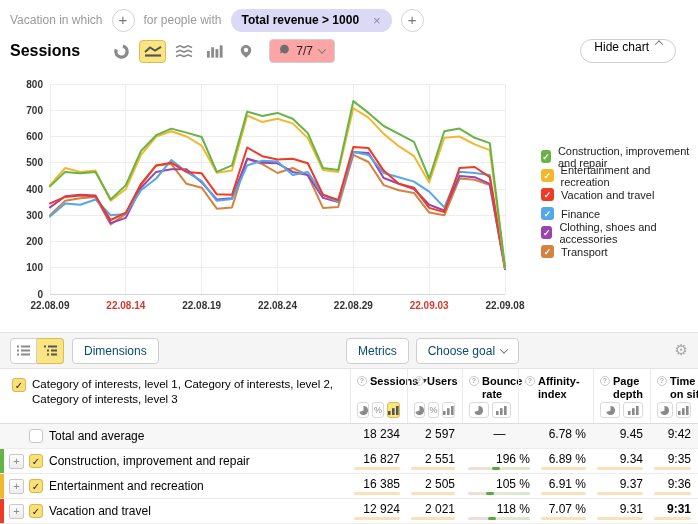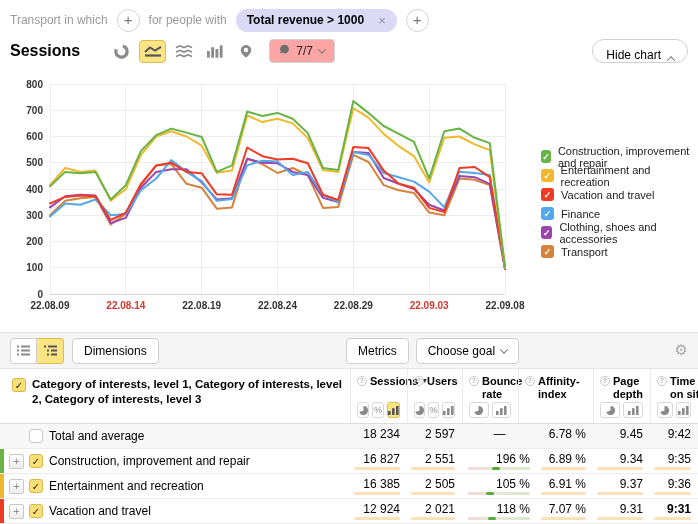--- a/index.html
+++ b/index.html
@@ -16,53 +16,53 @@
 
   
   .chart-header { position:absolute; top:38px; left:10px; right:8px; height:26px; display:flex; align-items:center; }
   .chart-title { font-size:16px; font-weight:bold; margin-right:28px; }
   .ctype { display:flex; align-items:center; gap:4px; }
   .ctype-btn { width:27px; height:23px; display:flex; align-items:center; justify-content:center; color:#8a8a8a;
                border:1px solid transparent; border-radius:4px; background:transparent; cursor:pointer; }
   .ctype-btn.selected { background:#fbe583; border-color:#d9bc55; color:#555; }
   .ann-btn { margin-left:10px; height:24px; border:1px solid #d0d0d0; border-radius:4px; background:#fca5a5; display:flex;
              align-items:center; gap:6px; padding:0 9px; font-size:12px; color:#222; cursor:pointer; }
-  .hide-chart { position:absolute; right:2px; height:24px; border:1px solid #cfcfcf; border-radius:13px; background:#fff;
-                display:flex; align-items:flex-end; gap:7px; padding:0 13px; font-size:12px; cursor:pointer; }
+  .hide-chart { position:absolute; right:14px; height:24px; border:1px solid #cfcfcf; border-radius:13px; background:#fff;
+                display:flex; align-items:flex-start; gap:7px; padding:0 13px; font-size:12px; cursor:pointer; }
   .chev { display:inline-block; width:6px; height:6px; border-right:1.4px solid #777; border-bottom:1.4px solid #777; }
   .chev.down { transform:rotate(45deg) translate(-1px,-1px); }
   .chev.up { transform:rotate(-135deg) translate(-1px,-1px); }
 
   
   #chart-svg { position:absolute; top:74px; left:0; }
   .legend { position:absolute; left:541px; top:147px; }
   .legend-item { display:flex; align-items:center; gap:7px; height:19px; cursor:pointer; }
   .legend-cb { width:13px; height:13px; border-radius:3px; display:flex; align-items:center; justify-content:center;
                color:#fff; font-size:9px; font-weight:bold; }
   .legend-label { font-size:11px; color:#222; }
 
   
   .table-section { position:absolute; top:332px; left:0; right:0; }
   .toolbar { height:37px; background:#f5f5f5; border-top:1px solid #e4e4e4; border-bottom:1px solid #e4e4e4;
              display:flex; align-items:center; padding:0 10px; position:relative; }
   .tool-btn { height:26px; border:1px solid #cfcfcf; border-radius:4px; background:#fff; font-size:12px; padding:0 11px;
-              display:flex; align-items:center; gap:6px; cursor:pointer; color:#000000; }
+              display:flex; align-items:center; gap:6px; cursor:pointer; color:#0c4a6e; }
   .toggle-group { display:flex; margin-right:8px; }
   .toggle-btn { width:27px; height:26px; border:1px solid #cfcfcf; background:#fff; display:flex; align-items:center;
                 justify-content:center; color:#8a8a8a; cursor:pointer; }
   .toggle-btn:first-child { border-radius:4px 0 0 4px; }
   .toggle-btn:last-child { border-radius:0 4px 4px 0; border-left:none; }
   .toggle-btn.selected { background:#fbe583; border-color:#d9bc55; color:#555; }
   .toolbar-right { position:absolute; left:346px; display:flex; gap:7px; }
   .gear { position:absolute; right:10px; top:10px; color:#a8a8a8; font-size:15px; font-family:"DejaVu Sans",sans-serif; cursor:pointer; line-height:1; }
 
   .header-row { display:flex; height:55px; border-bottom:1px solid #dcdcdc; background:#fff; }
   .dim-header { flex:1; position:relative; }
   .dim-header .cb { position:absolute; left:12px; top:9px; }
-  .dim-label { display:block; margin-left:32px; margin-right:6px; padding-top:8px; font-weight:bold; font-size:11.5px; line-height:1.3; }
+  .dim-label { display:block; margin-left:32px; margin-right:6px; padding-top:8px; font-weight:normal; font-size:11.5px; line-height:1.3; }
   .metrics-header { display:flex; }
   .m-col { border-left:1px solid #ebebeb; padding:6px 7px 0 6px; display:flex; flex-direction:column; }
   .m-label { font-weight:bold; font-size:11px; line-height:1.2; display:flex; align-items:flex-start; gap:3px; white-space:nowrap; }
   .m-label .lines span { display:block; }
   .help-ic { width:10px; height:10px; border:1px solid #c9c9c9; border-radius:50%; color:#b0b0b0; font-size:7px;
              display:inline-flex; align-items:center; justify-content:center; margin-top:1px; flex:0 0 auto; }
   .sort-ic { font-size:7px; color:#333; margin-top:2px; }
   .mini-row { margin-top:auto; margin-bottom:5px; display:flex; gap:3px; }
   .mini { width:20px; height:16px; border:1px solid #d9d9d9; border-radius:3px; background:#fff; color:#8a8a8a;
           display:flex; align-items:center; justify-content:center; font-size:9px; cursor:pointer; }
@@ -86,21 +86,21 @@
   .bar-track { position:absolute; left:4px; right:7px; bottom:3px; height:3px; border-radius:2px; background:#fbe0ba; overflow:hidden; }
   .bar-fill { height:100%; background:#f09d3f; border-radius:2px; }
   .aff-track { position:absolute; left:6px; right:7px; bottom:3px; height:3px; border-radius:2px;
                background:linear-gradient(to right,#f0dcd8,#e9e6d8,#d5e9c4); }
   .aff-mark { position:absolute; top:0; width:8px; height:3px; border-radius:2px; background:#56ab3f; }
 </style>
 </head>
 <body>
 
 <div class="filter-bar">
-  <span class="muted">Transport in which</span>
+  <span class="muted">Vacation in which</span>
   <button class="plus-btn"><span>+</span></button>
   <span class="muted">for people with</span>
   <span class="pill">
     <span>Total revenue &gt; 1000</span>
     <span class="x">×</span>
   </span>
   <button class="plus-btn"><span>+</span></button>
 </div>
 
 <div class="chart-header">

